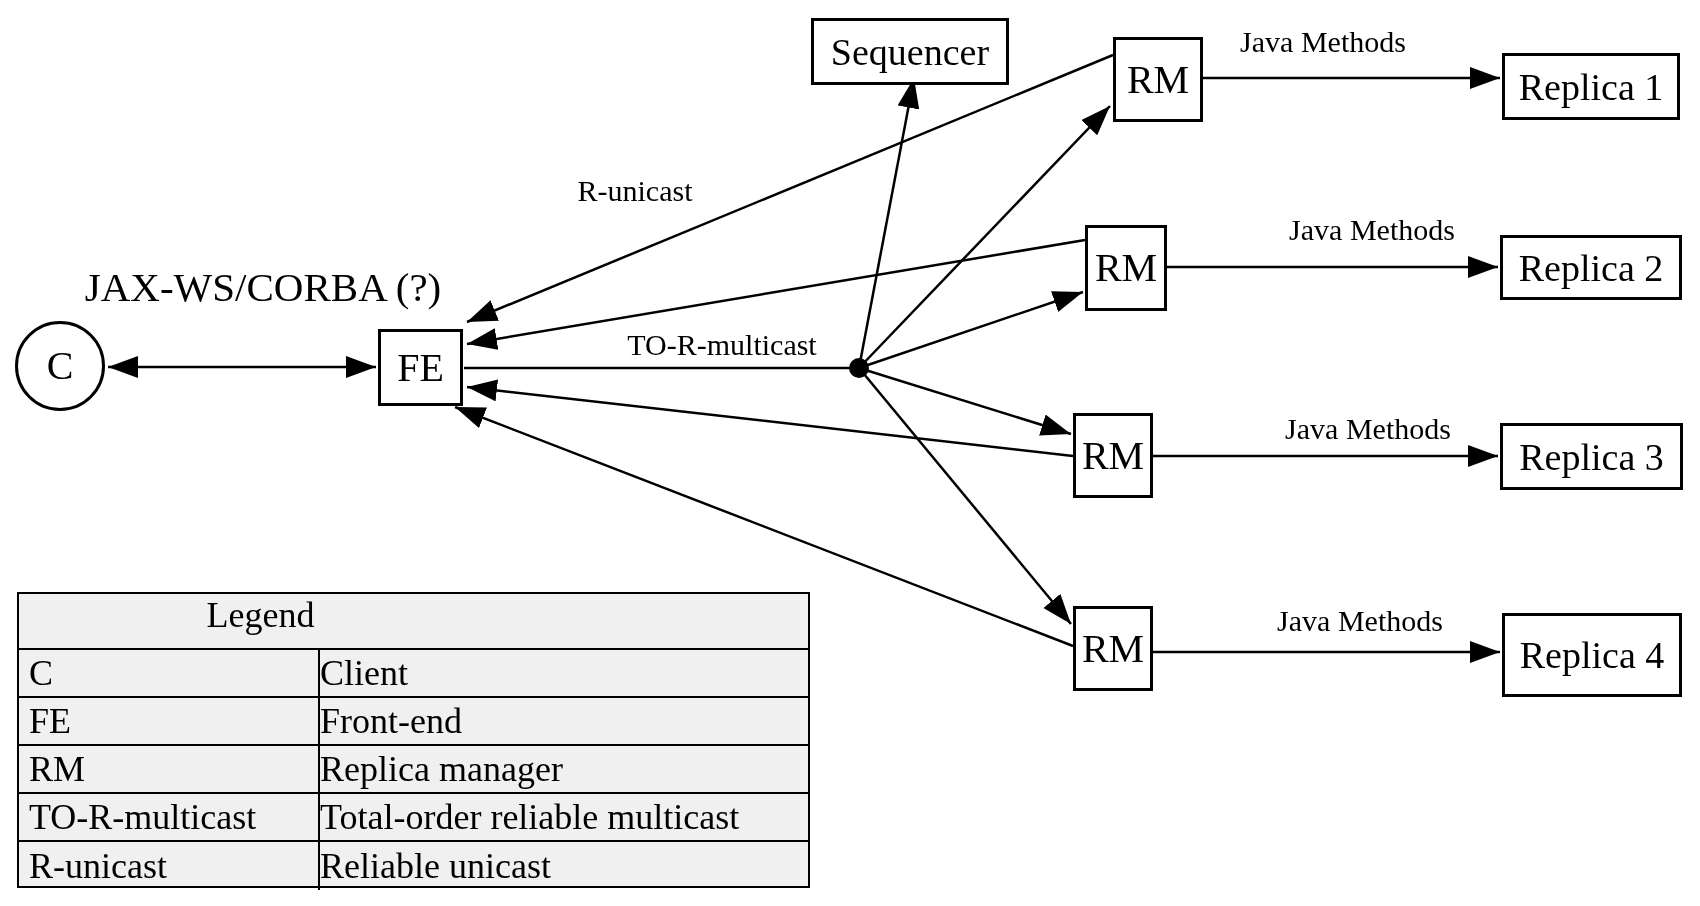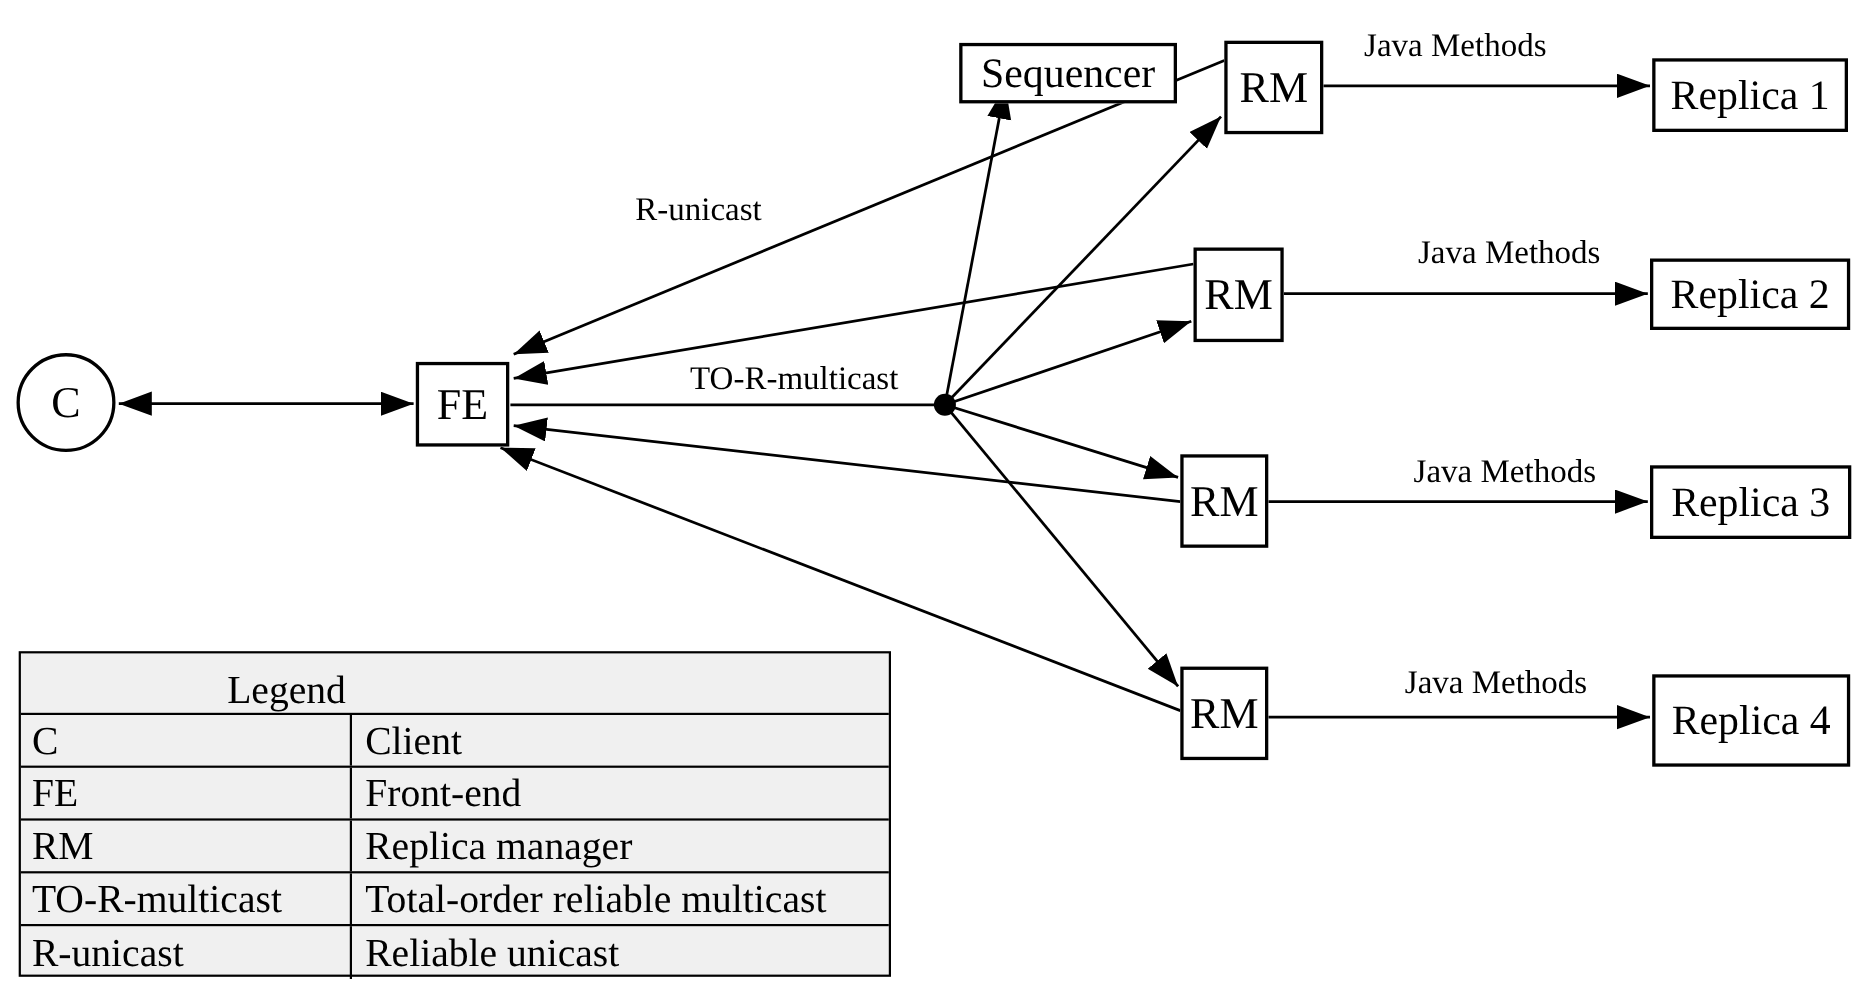--- a/index.html
+++ b/index.html
@@ -25,33 +25,33 @@
   }
   .lbl.big{font-size:41px;}
   
   .legend{
     position:absolute;left:17px;top:592px;width:793px;height:296px;
     box-sizing:border-box;border:2px solid #000;background:#f0f0f0;
     font-size:36px;
   }
   .legend-header{
     box-sizing:border-box;height:56px;border-bottom:2px solid #000;
-    display:flex;align-items:flex-end;
+    display:flex;align-items:flex-start;
   }
   .legend-title{display:block;width:483px;text-align:center;}
   .legend-row{
     box-sizing:border-box;height:48px;display:flex;border-bottom:2px solid #000;
   }
   .legend-row:last-child{border-bottom:none;}
   .legend-term{
     box-sizing:border-box;width:301px;border-right:2px solid #000;
     display:flex;align-items:center;padding-left:10px;
   }
   .legend-def{
-    flex:1;display:flex;align-items:center;padding-left:12px;
+    flex:1;display:flex;align-items:center;padding-left:0;
   }
 </style>
 </head>
 <body>
 
 <div id="canvas">
 
   <svg class="edges" width="1700" height="906" viewBox="0 0 1700 906">
     <defs>
       <marker id="ah" markerUnits="userSpaceOnUse" markerWidth="34" markerHeight="24" refX="30" refY="11" orient="auto-start-reverse">
@@ -84,21 +84,21 @@
   </svg>
 
   <div class="node circle" style="left:15px;top:321px;width:90px;height:90px;">
     <span>C</span>
   </div>
 
   <div class="node" style="left:378px;top:329px;width:85px;height:77px;">
     <span>FE</span>
   </div>
 
-  <div class="node wide" style="left:872px;top:18px;width:198px;height:55px;margin-top:21px;">
+  <div class="node wide" style="left:811px;top:18px;width:198px;height:67px;">
     <span>Sequencer</span>
   </div>
 
   <div class="node" style="left:1113px;top:37px;width:90px;height:85px;">
     <span>RM</span>
   </div>
   <div class="node" style="left:1085px;top:225px;width:82px;height:86px;">
     <span>RM</span>
   </div>
   <div class="node" style="left:1073px;top:413px;width:80px;height:85px;">
@@ -114,20 +114,21 @@
   <div class="node wide" style="left:1500px;top:235px;width:182px;height:65px;">
     <span>Replica 2</span>
   </div>
   <div class="node wide" style="left:1500px;top:423px;width:183px;height:67px;">
     <span>Replica 3</span>
   </div>
   <div class="node wide" style="left:1502px;top:613px;width:180px;height:84px;">
     <span>Replica 4</span>
   </div>
 
+  <div class="lbl big" style="left:263px;top:287px;">JAX-WS/CORBA (?)</div>
   <div class="lbl" style="left:635px;top:191px;">R-unicast</div>
   <div class="lbl" style="left:722px;top:345px;">TO-R-multicast</div>
   <div class="lbl" style="left:1323px;top:42px;">Java Methods</div>
   <div class="lbl" style="left:1372px;top:230px;">Java Methods</div>
   <div class="lbl" style="left:1368px;top:429px;">Java Methods</div>
   <div class="lbl" style="left:1360px;top:621px;">Java Methods</div>
 
   <div class="legend">
     <div class="legend-header">
       <span class="legend-title">Legend</span>

